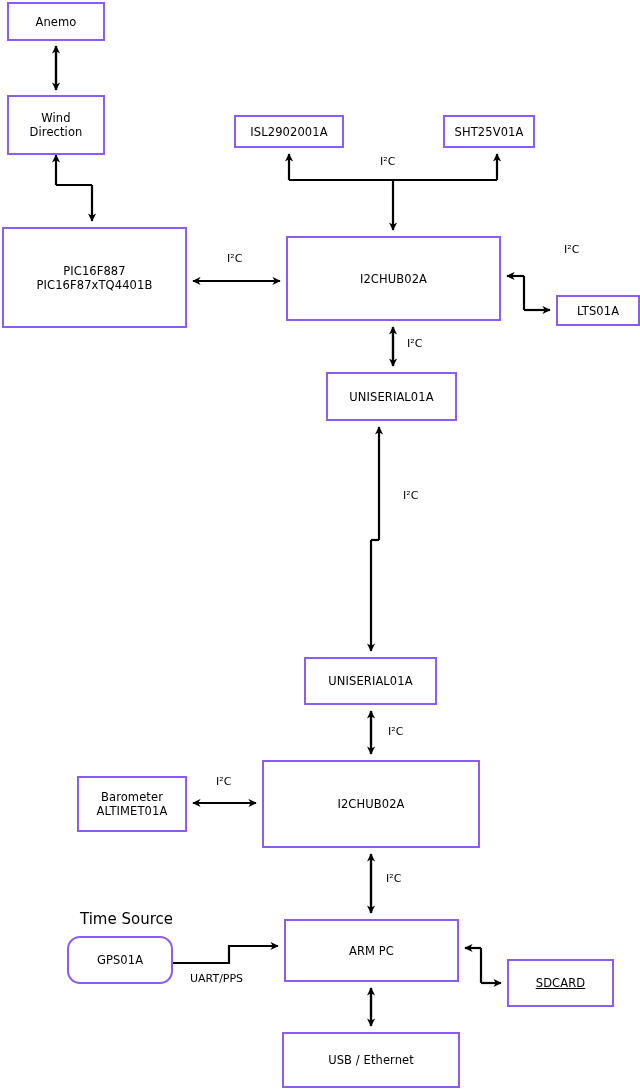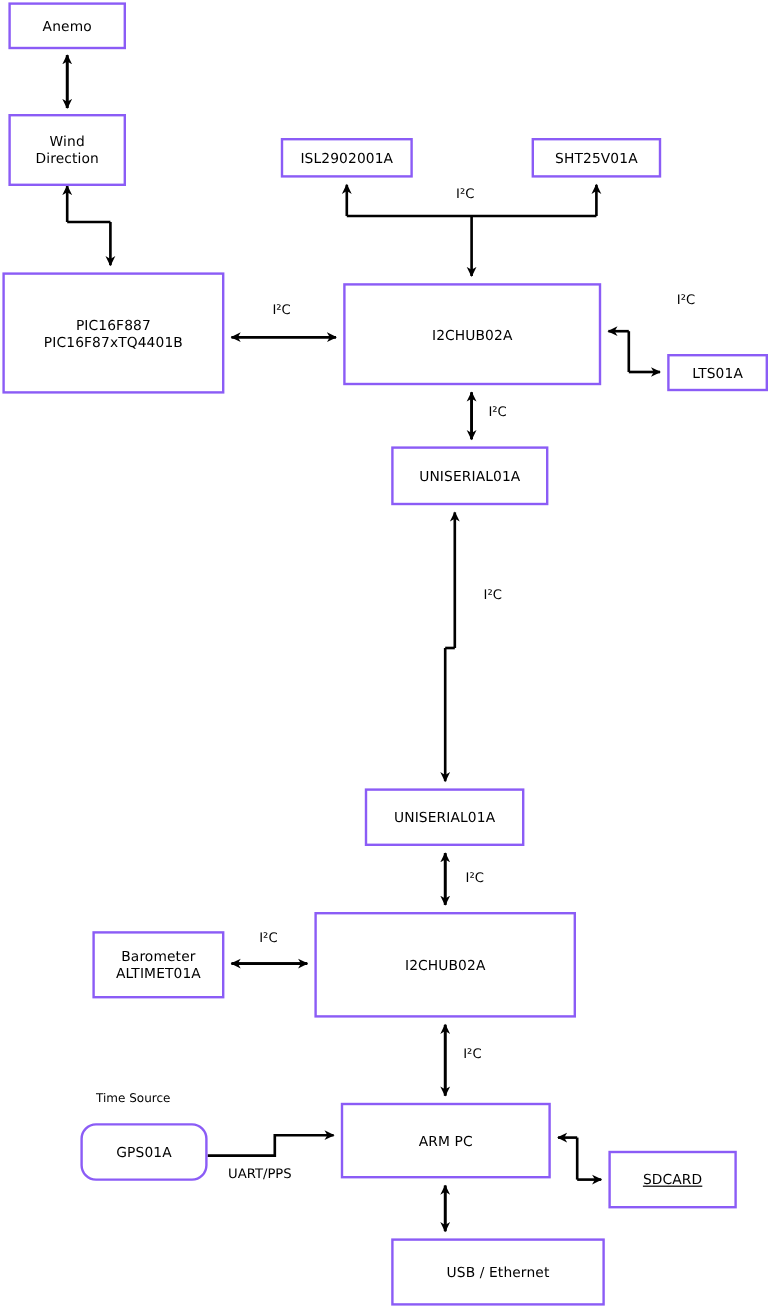--- a/index.html
+++ b/index.html
@@ -42,21 +42,21 @@
   }
   .edge-label {
     position: absolute;
     font-size: 11px;
     color: #000000;
     white-space: nowrap;
     z-index: 6;
   }
   .free-label {
     position: absolute;
-    font-size: 10px;
+    font-size: 15px;
     color: #000000;
     white-space: nowrap;
     z-index: 6;
   }
 </style>
 </head>
 <body>
 
 <div id="diagram-root">
 
@@ -126,21 +126,21 @@
 
   <div class="node" style="left:2px;top:227px;width:185px;height:101px;">
     <span class="node-label">PIC16F887
 PIC16F87xTQ4401B</span>
   </div>
 
   <div class="node" style="left:234px;top:115px;width:110px;height:33px;">
     <span class="node-label">ISL2902001A</span>
   </div>
 
-  <div class="node" style="left:443px;top:115px;width:108px;height:33px;">
+  <div class="node" style="left:443px;top:115px;width:92px;height:33px;">
     <span class="node-label">SHT25V01A</span>
   </div>
 
   <div class="node" style="left:286px;top:236px;width:215px;height:85px;">
     <span class="node-label">I2CHUB02A</span>
   </div>
 
   <div class="node" style="left:556px;top:295px;width:84px;height:31px;">
     <span class="node-label">LTS01A</span>
   </div>
@@ -167,21 +167,21 @@
   </div>
 
   <div class="node" style="left:284px;top:919px;width:175px;height:63px;">
     <span class="node-label">ARM PC</span>
   </div>
 
   <div class="node" style="left:507px;top:959px;width:107px;height:48px;text-decoration:underline;">
     <span class="node-label">SDCARD</span>
   </div>
 
-  <div class="node" style="left:282px;top:1032px;width:178px;height:56px;margin-left:44px;">
+  <div class="node" style="left:282px;top:1032px;width:178px;height:56px;">
     <span class="node-label">USB / Ethernet</span>
   </div>
 
   <div class="edge-label" style="left:380px;top:155px;">I²C</div>
   <div class="edge-label" style="left:227px;top:252px;">I²C</div>
   <div class="edge-label" style="left:564px;top:243px;">I²C</div>
   <div class="edge-label" style="left:407px;top:337px;">I²C</div>
   <div class="edge-label" style="left:403px;top:489px;">I²C</div>
   <div class="edge-label" style="left:388px;top:725px;">I²C</div>
   <div class="edge-label" style="left:216px;top:775px;">I²C</div>

